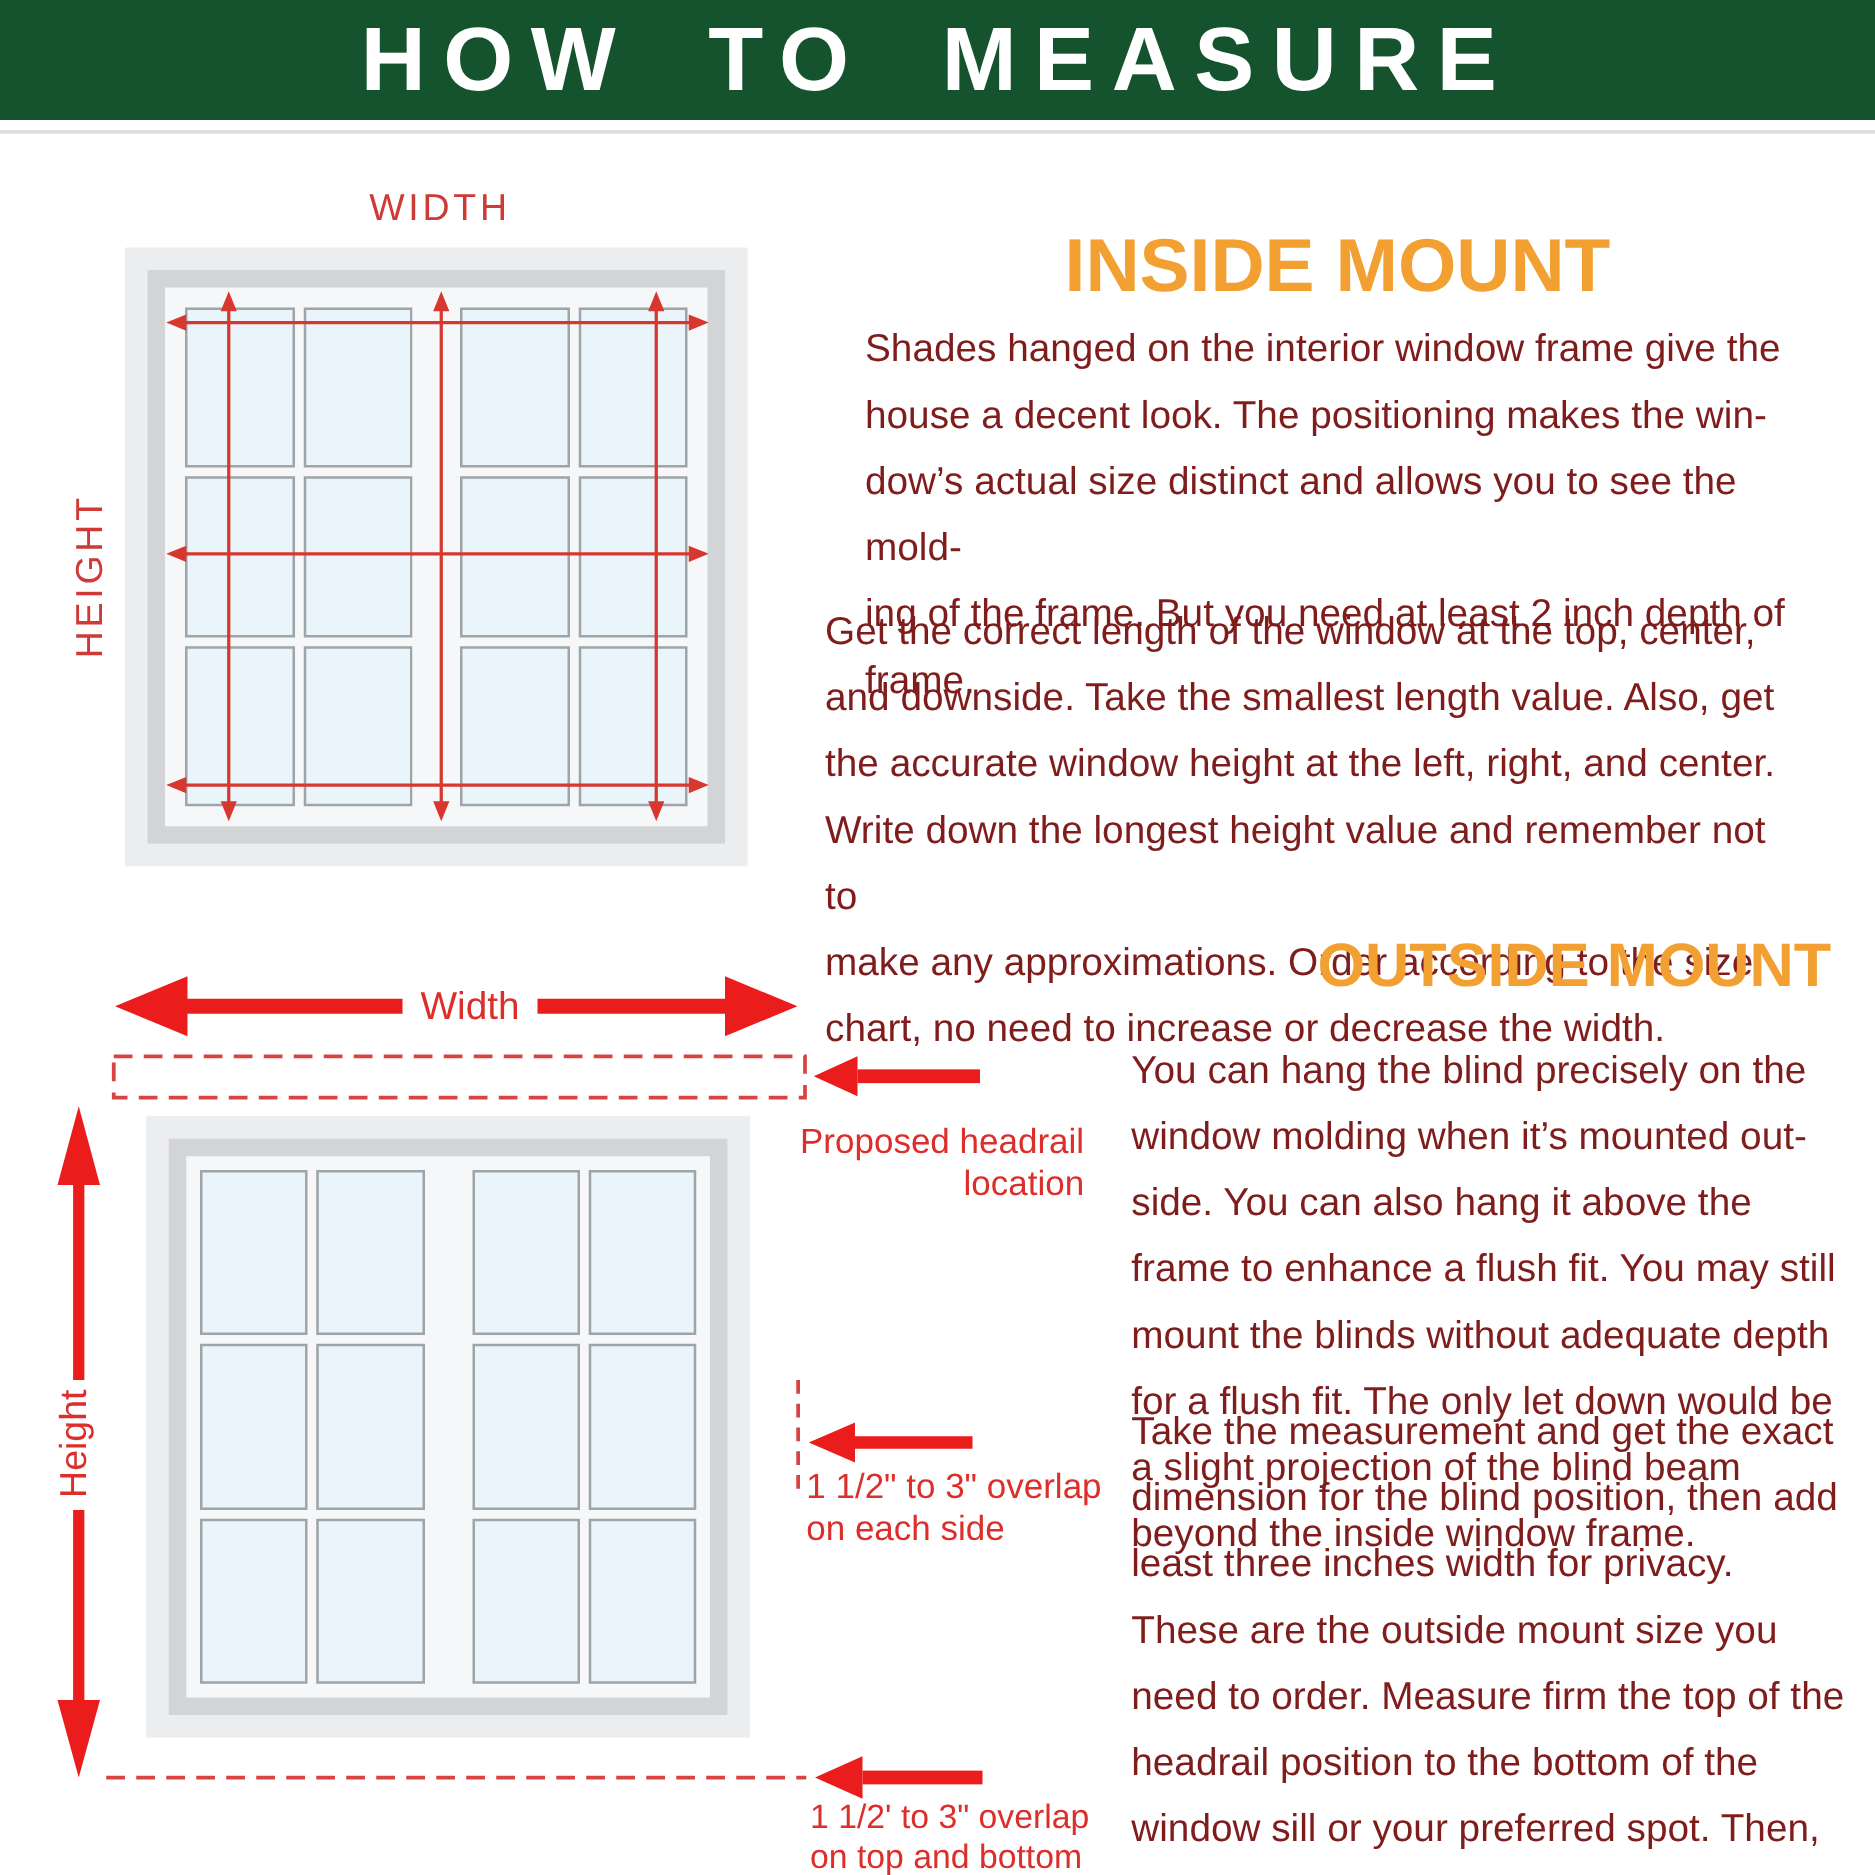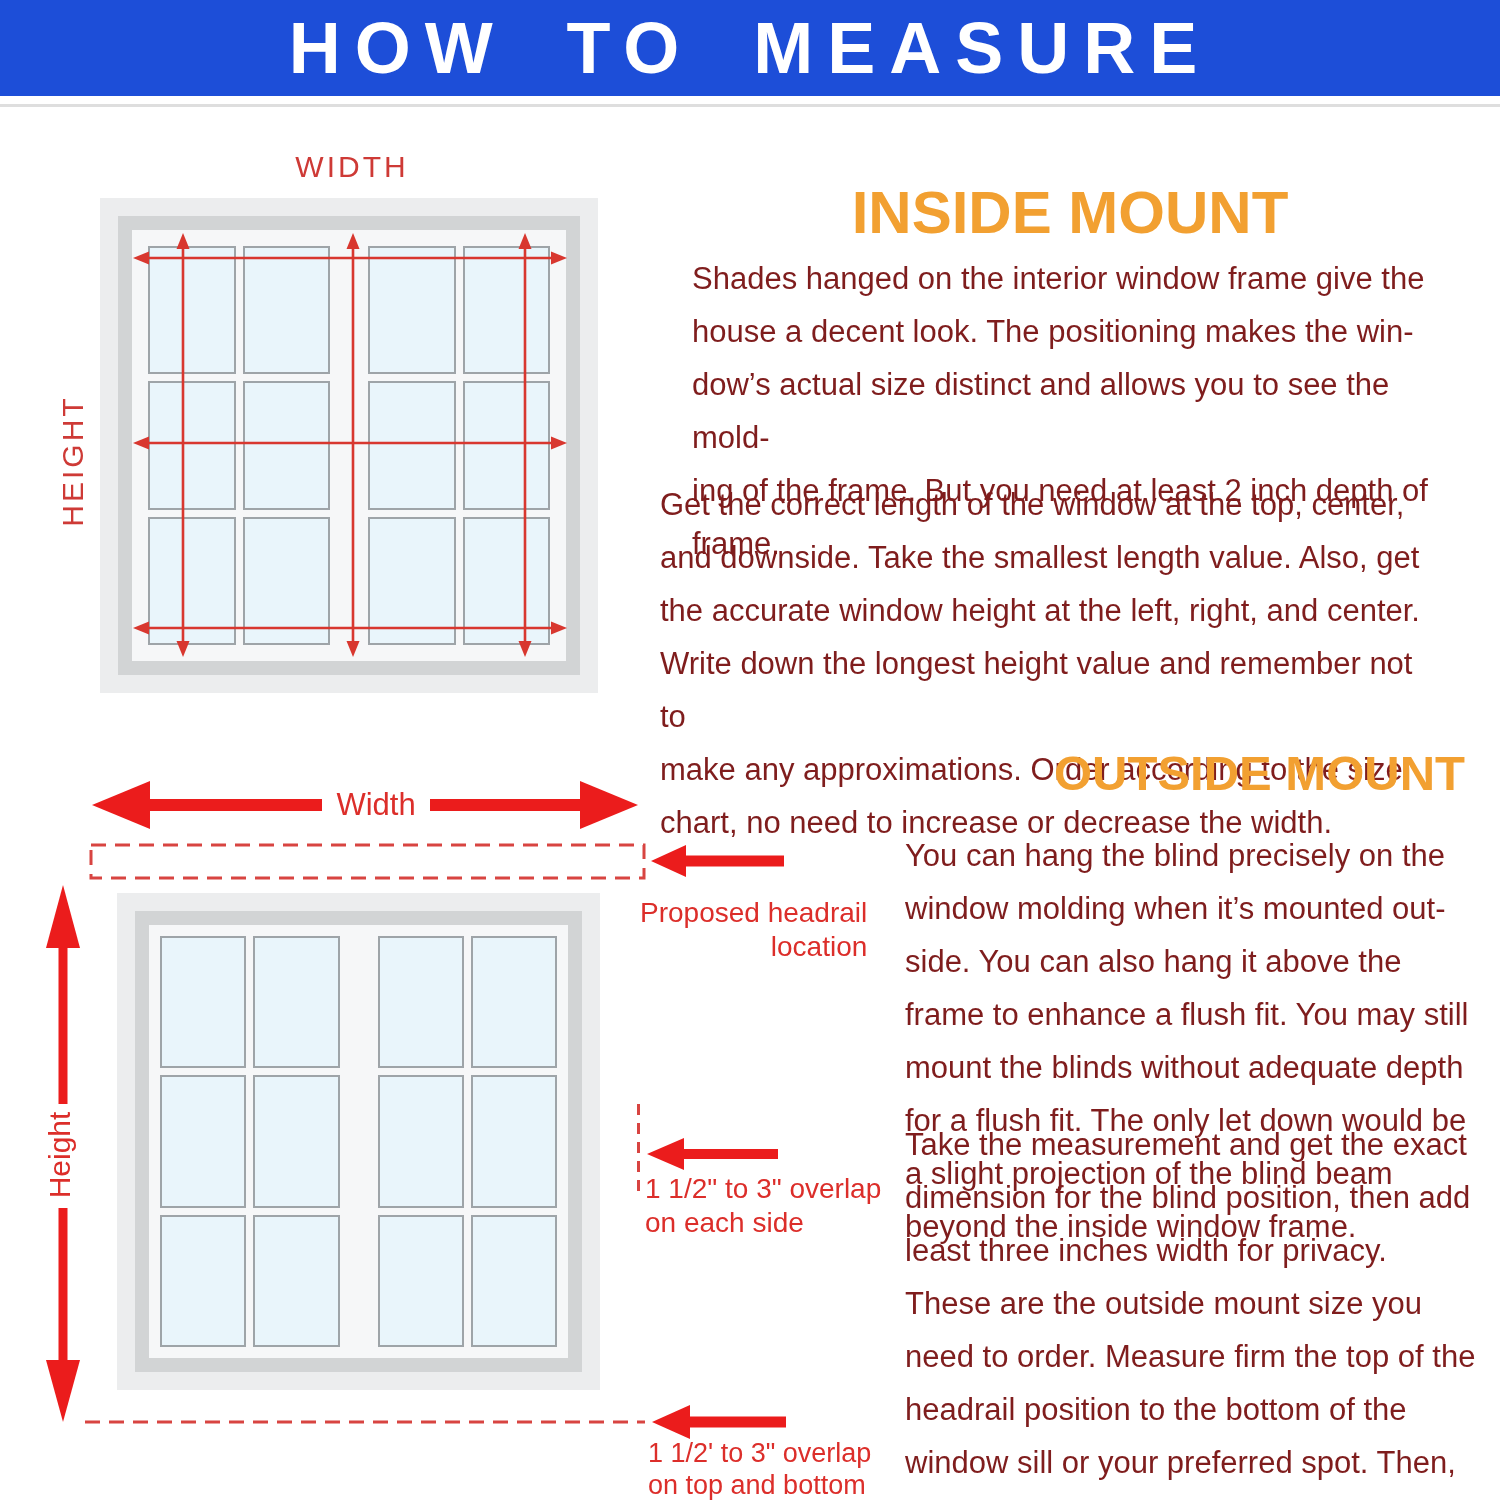--- a/index.html
+++ b/index.html
@@ -4,21 +4,21 @@
 <style>
   html,body{margin:0;padding:0;}
   body{
     width:1500px;height:1500px;position:relative;overflow:hidden;
     background:#ffffff;
     font-family:"Liberation Sans","DejaVu Sans",sans-serif;
   }
   
   .banner{
     position:absolute;left:0;top:0;width:1500px;height:96px;
-    background:#1d4ed8;display:flex;align-items:center;justify-content:center;
+    background:#14532d;display:flex;align-items:center;justify-content:center;
   }
   .banner-title{
     color:#ffffff;font-weight:bold;font-size:72px;letter-spacing:14px;
     word-spacing:26px;white-space:nowrap;
   }
   .banner-underline{
     position:absolute;left:0;top:104px;width:1500px;height:3px;background:#DEDEDE;
   }
   
   .window{position:absolute;background:#ECEDEE;padding:18px;box-sizing:border-box;}

